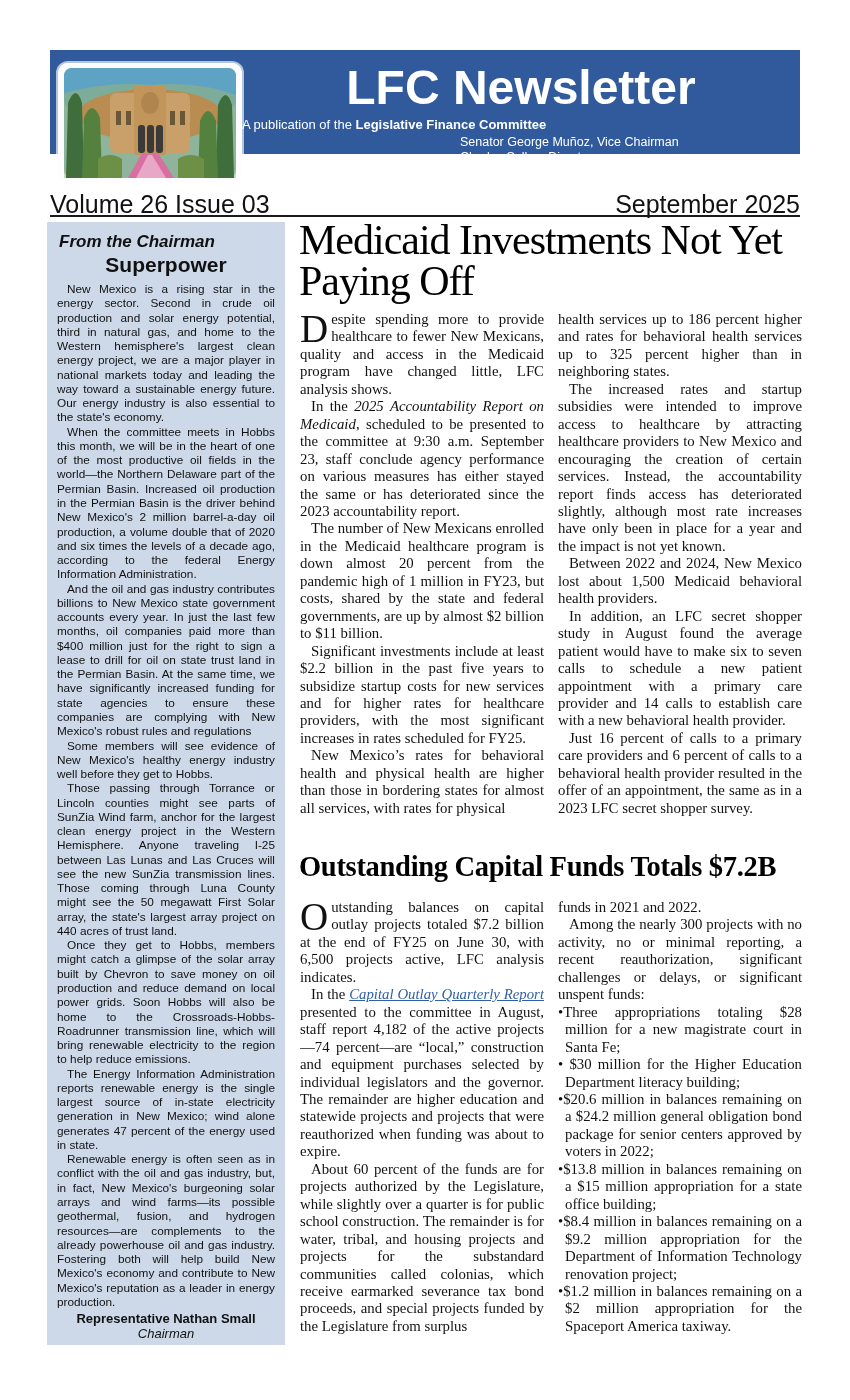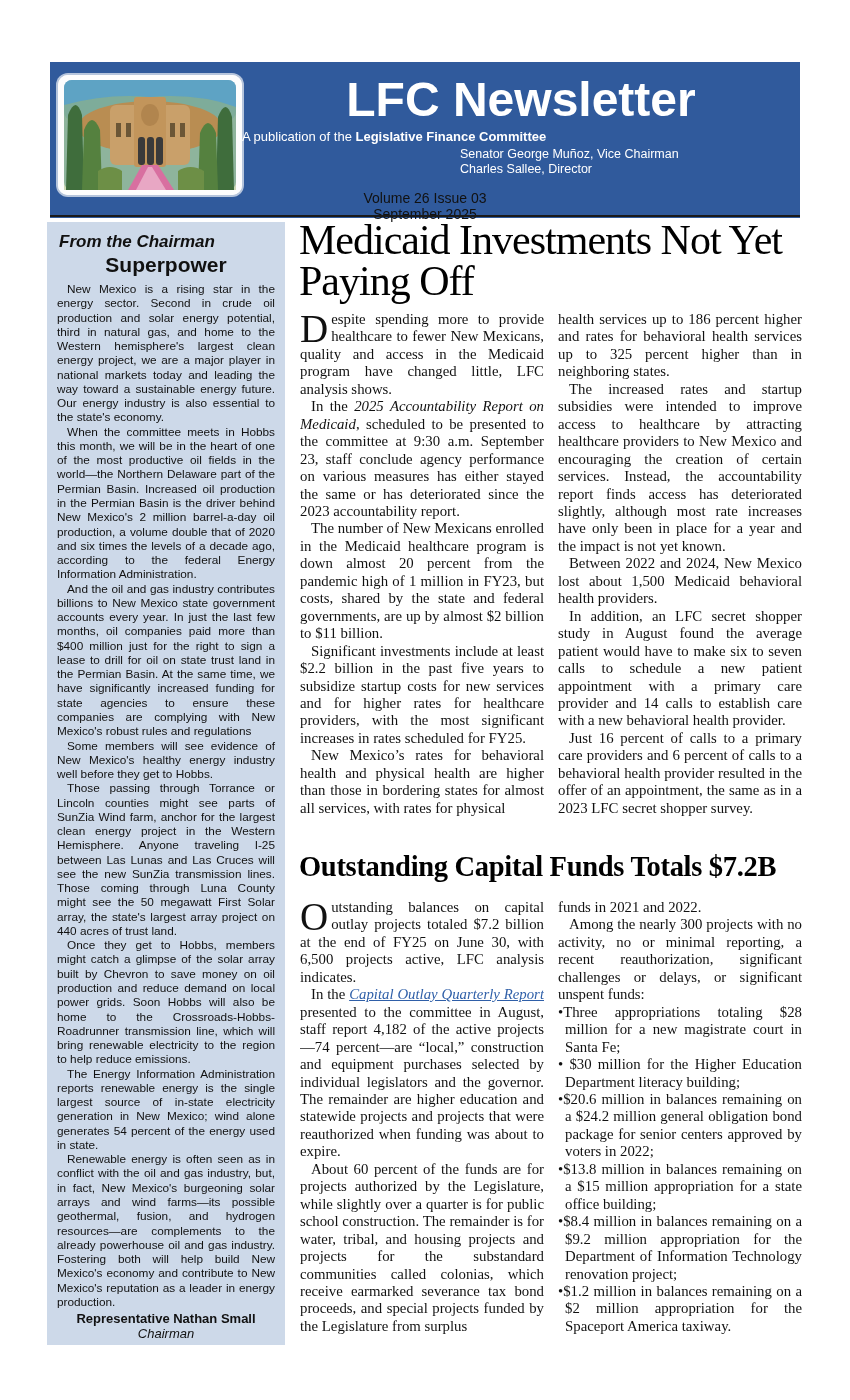--- a/index.html
+++ b/index.html
@@ -1,29 +1,29 @@
 <!DOCTYPE html>
 <html><head>
 <meta charset="utf-8">
 <style>
   html,body{margin:0;padding:0;background:#ffffff;}
   body{width:850px;height:1400px;position:relative;font-family:"Liberation Sans",sans-serif;color:#111;}
   .page{position:absolute;inset:0;width:850px;height:1400px;background:#fff;overflow:hidden;}
 
   
-  .banner{position:absolute;left:50px;top:62px;width:750px;height:156px;background:#305a9c;}
+  .banner{position:absolute;left:50px;top:50px;width:750px;height:104px;background:#305a9c;}
   .logo-box{position:absolute;left:8px;top:13px;width:184px;height:120px;background:#fdfdfd;border-radius:10px;overflow:hidden;box-shadow:0 0 0 2px rgba(255,255,255,.65);}
   .banner-right{position:absolute;left:192px;top:0;width:558px;height:140px;}
   .banner-title{margin-top:14px;text-align:center;color:#ffffff;font-weight:bold;font-size:48px;line-height:1;letter-spacing:0;}
   .pub-line{margin-top:5px;margin-right:60px;text-align:left;color:#ffffff;font-size:13px;}
   .pub-line b{font-weight:bold;}
   .officials{margin:3px 0 0 218px;color:#ffffff;font-size:12.5px;line-height:1.16;}
 
   
-  .masthead{position:absolute;left:50px;top:190px;width:750px;display:flex;justify-content:space-between;align-items:center;font-size:14px;color:#111;flex-direction:column;}
+  .masthead{position:absolute;left:50px;top:190px;width:750px;display:flex;justify-content:space-between;align-items:flex-start;font-size:25px;color:#111;}
   .masthead-rule{position:absolute;left:50px;top:215px;width:750px;height:2px;background:#1a1a1a;}
 
   
   .sidebar{position:absolute;left:47px;top:222px;width:238px;height:1123px;background:#cdd9e9;box-sizing:border-box;padding:8px 10px;overflow:hidden;}
   .sb-kicker{font-size:17px;font-weight:bold;font-style:italic;margin:2px 0 0 2px;}
   .sb-title{font-size:21px;font-weight:bold;text-align:center;margin:1px 0 5px 0;}
   .sb-paras p{margin:0;font-size:11.8px;line-height:1.21;text-align:justify;text-indent:10px;}
   .sb-sign{margin-top:2px;text-align:center;}
   .sb-sign .name{display:block;font-size:13px;font-weight:bold;}
   .sb-sign .role{display:block;font-size:13px;font-style:italic;}
@@ -96,21 +96,21 @@
   <div class="sidebar">
     <div class="sb-kicker">From the Chairman</div>
     <div class="sb-title">Superpower</div>
     <div class="sb-paras">
         <p class=""><span>New Mexico is a rising star in the energy sector. Second in crude oil production and solar energy potential, third in natural gas, and home to the Western hemisphere's largest clean energy project, we are a major player in national markets today and leading the way toward a sustainable energy future. Our energy industry is also essential to the state's economy.</span></p>
         <p class=""><span>When the committee meets in Hobbs this month, we will be in the heart of one of the most productive oil fields in the world—the Northern Delaware part of the Permian Basin. Increased oil production in the Permian Basin is the driver behind New Mexico's 2 million barrel-a-day oil production, a volume double that of 2020 and six times the levels of a decade ago, according to the federal Energy Information Administration.</span></p>
         <p class=""><span>And the oil and gas industry contributes billions to New Mexico state government accounts every year. In just the last few months, oil companies paid more than $400 million just for the right to sign a lease to drill for oil on state trust land in the Permian Basin. At the same time, we have significantly increased funding for state agencies to ensure these companies are complying with New Mexico's robust rules and regulations</span></p>
         <p class=""><span>Some members will see evidence of New Mexico's healthy energy industry well before they get to Hobbs.</span></p>
         <p class=""><span>Those passing through Torrance or Lincoln counties might see parts of SunZia Wind farm, anchor for the largest clean energy project in the Western Hemisphere. Anyone traveling I-25 between Las Lunas and Las Cruces will see the new SunZia transmission lines. Those coming through Luna County might see the 50 megawatt First Solar array, the state's largest array project on 440 acres of trust land.</span></p>
         <p class=""><span>Once they get to Hobbs, members might catch a glimpse of the solar array built by Chevron to save money on oil production and reduce demand on local power grids. Soon Hobbs will also be home to the Crossroads-Hobbs-Roadrunner transmission line, which will bring renewable electricity to the region to help reduce emissions.</span></p>
-        <p class=""><span>The Energy Information Administration reports renewable energy is the single largest source of in-state electricity generation in New Mexico; wind alone generates 54 percent of the energy used in state.</span></p>
+        <p class=""><span>The Energy Information Administration reports renewable energy is the single largest source of in-state electricity generation in New Mexico; wind alone generates 47 percent of the energy used in state.</span></p>
         <p class=""><span>Renewable energy is often seen as in conflict with the oil and gas industry, but, in fact, New Mexico's burgeoning solar arrays and wind farms—its possible geothermal, fusion, and hydrogen resources—are complements to the already powerhouse oil and gas industry. Fostering both will help build New Mexico's economy and contribute to New Mexico's reputation as a leader in energy production.</span></p>
       </div>
     <div class="sb-sign">
       <span class="name">Representative Nathan Small</span>
       <span class="role">Chairman</span>
     </div>
   </div>
 
   <h1 class="art-title-1" style="margin:0;">Medicaid Investments Not Yet Paying Off</h1>
   <div class="art-body art-body-1">

